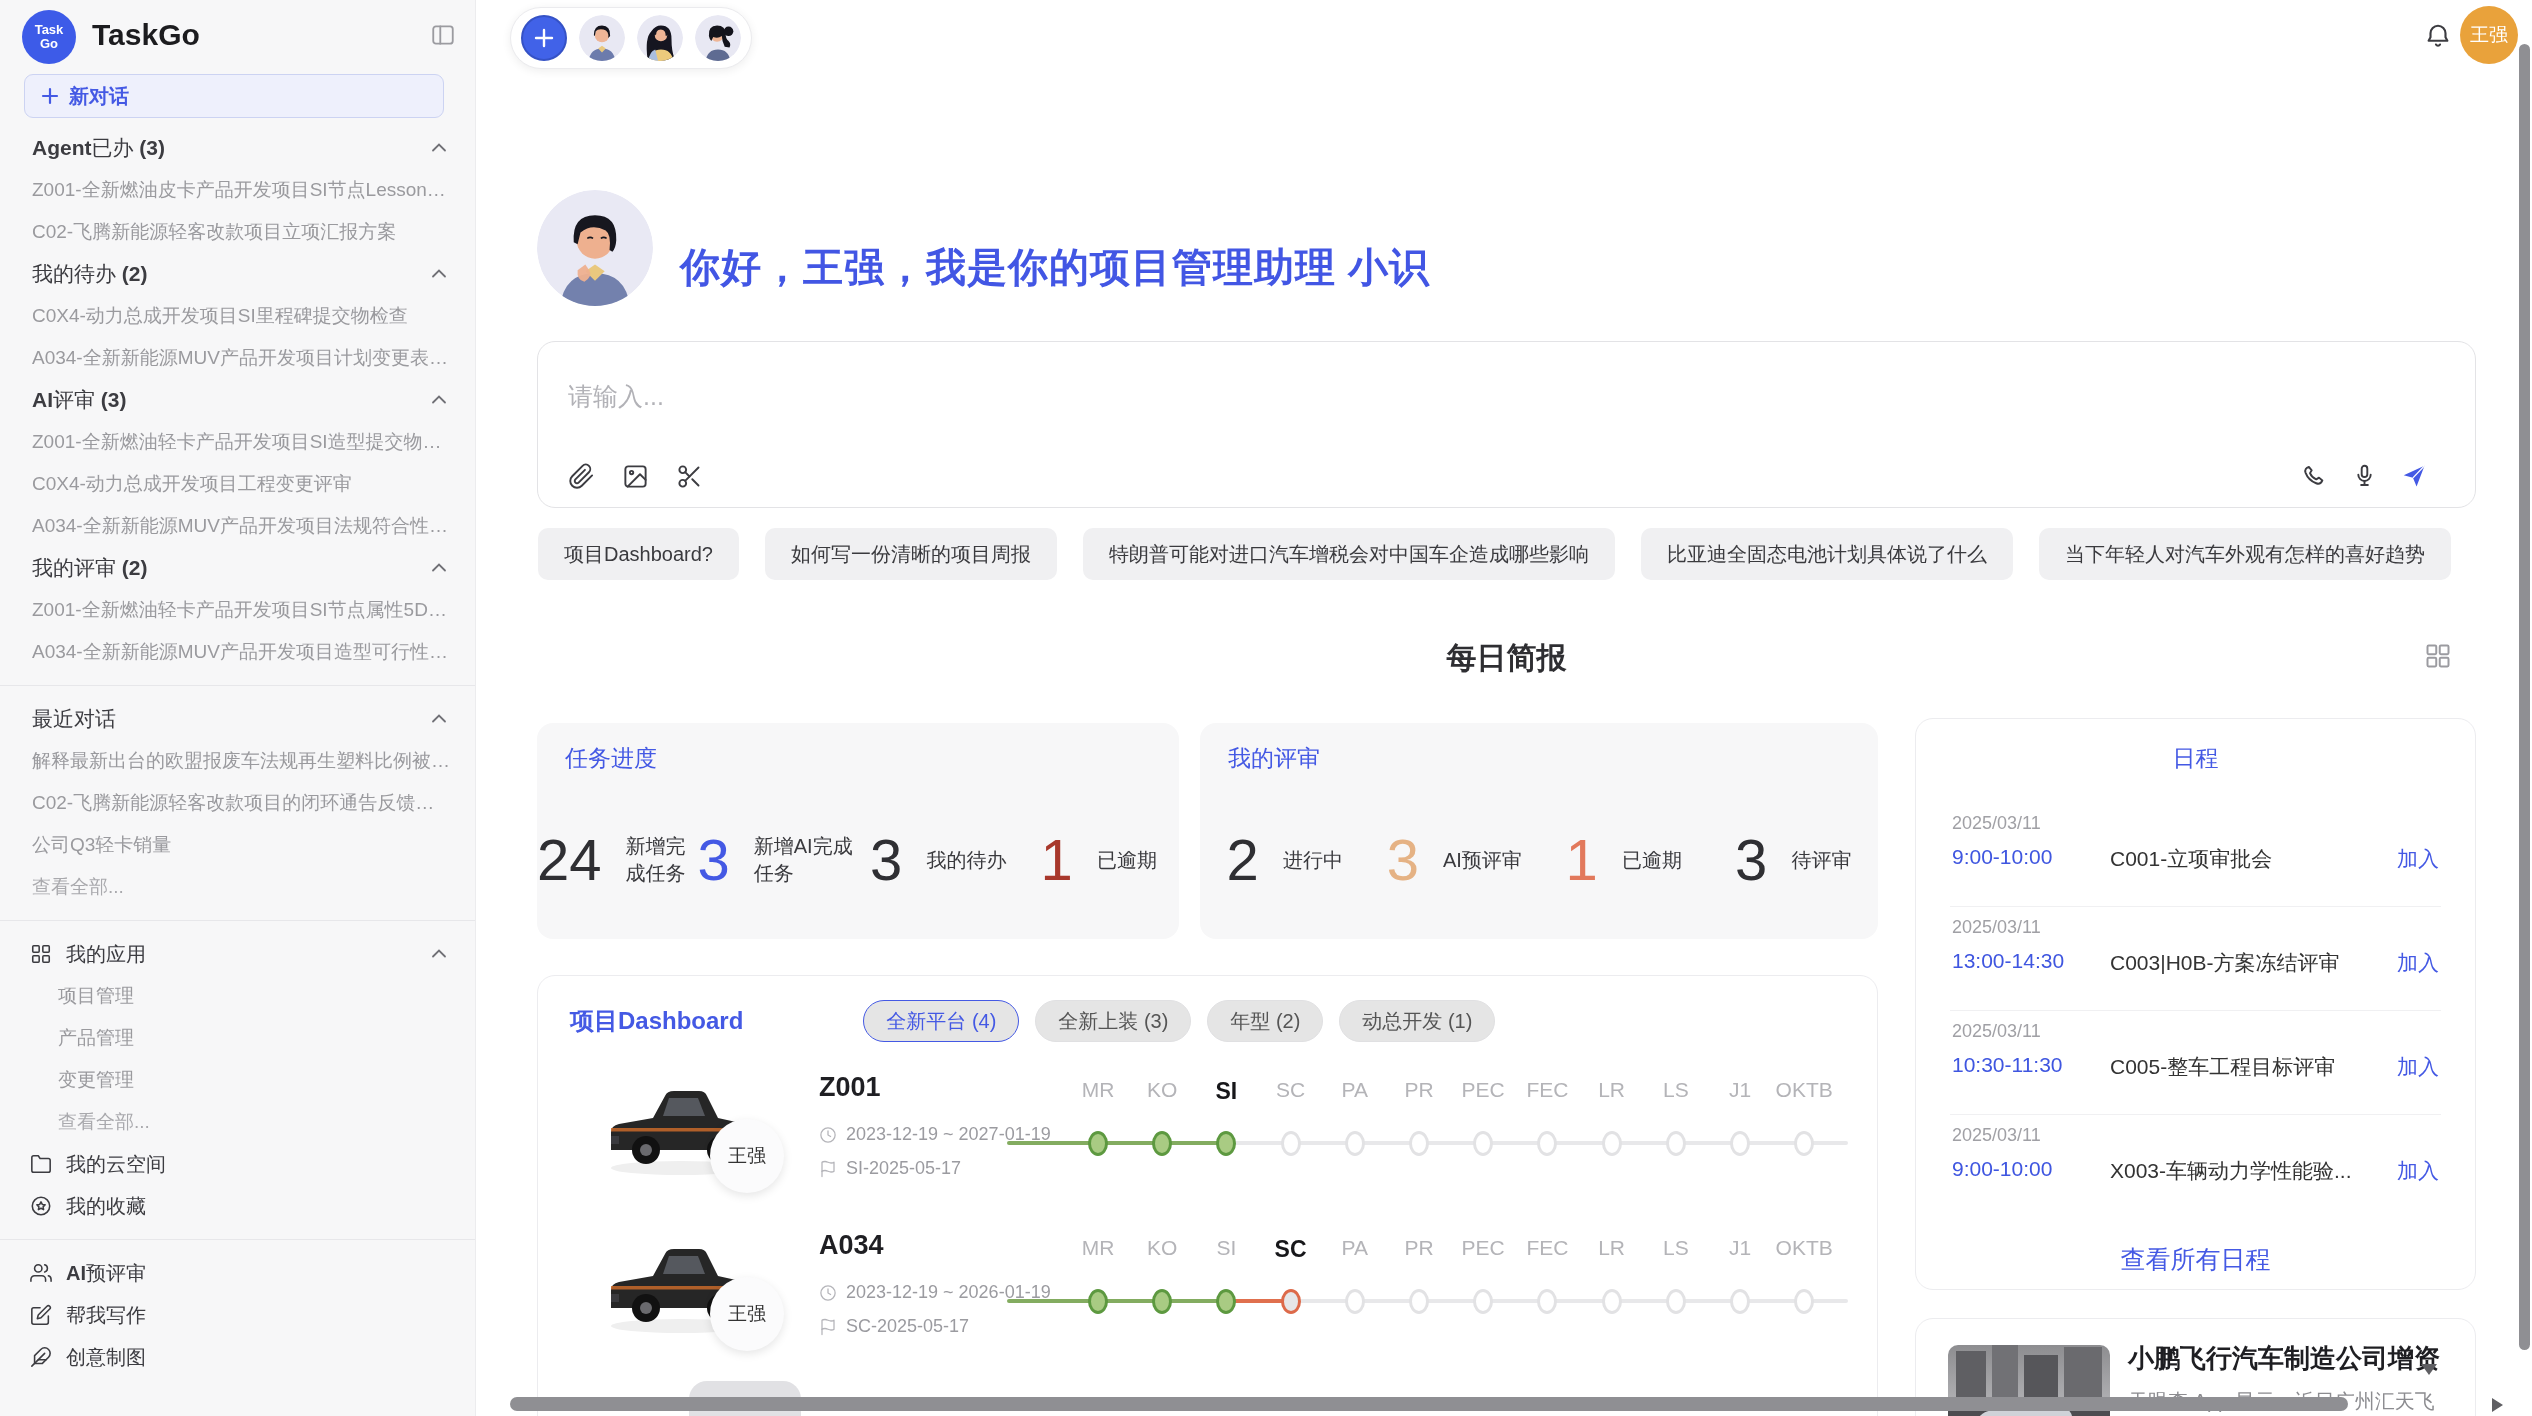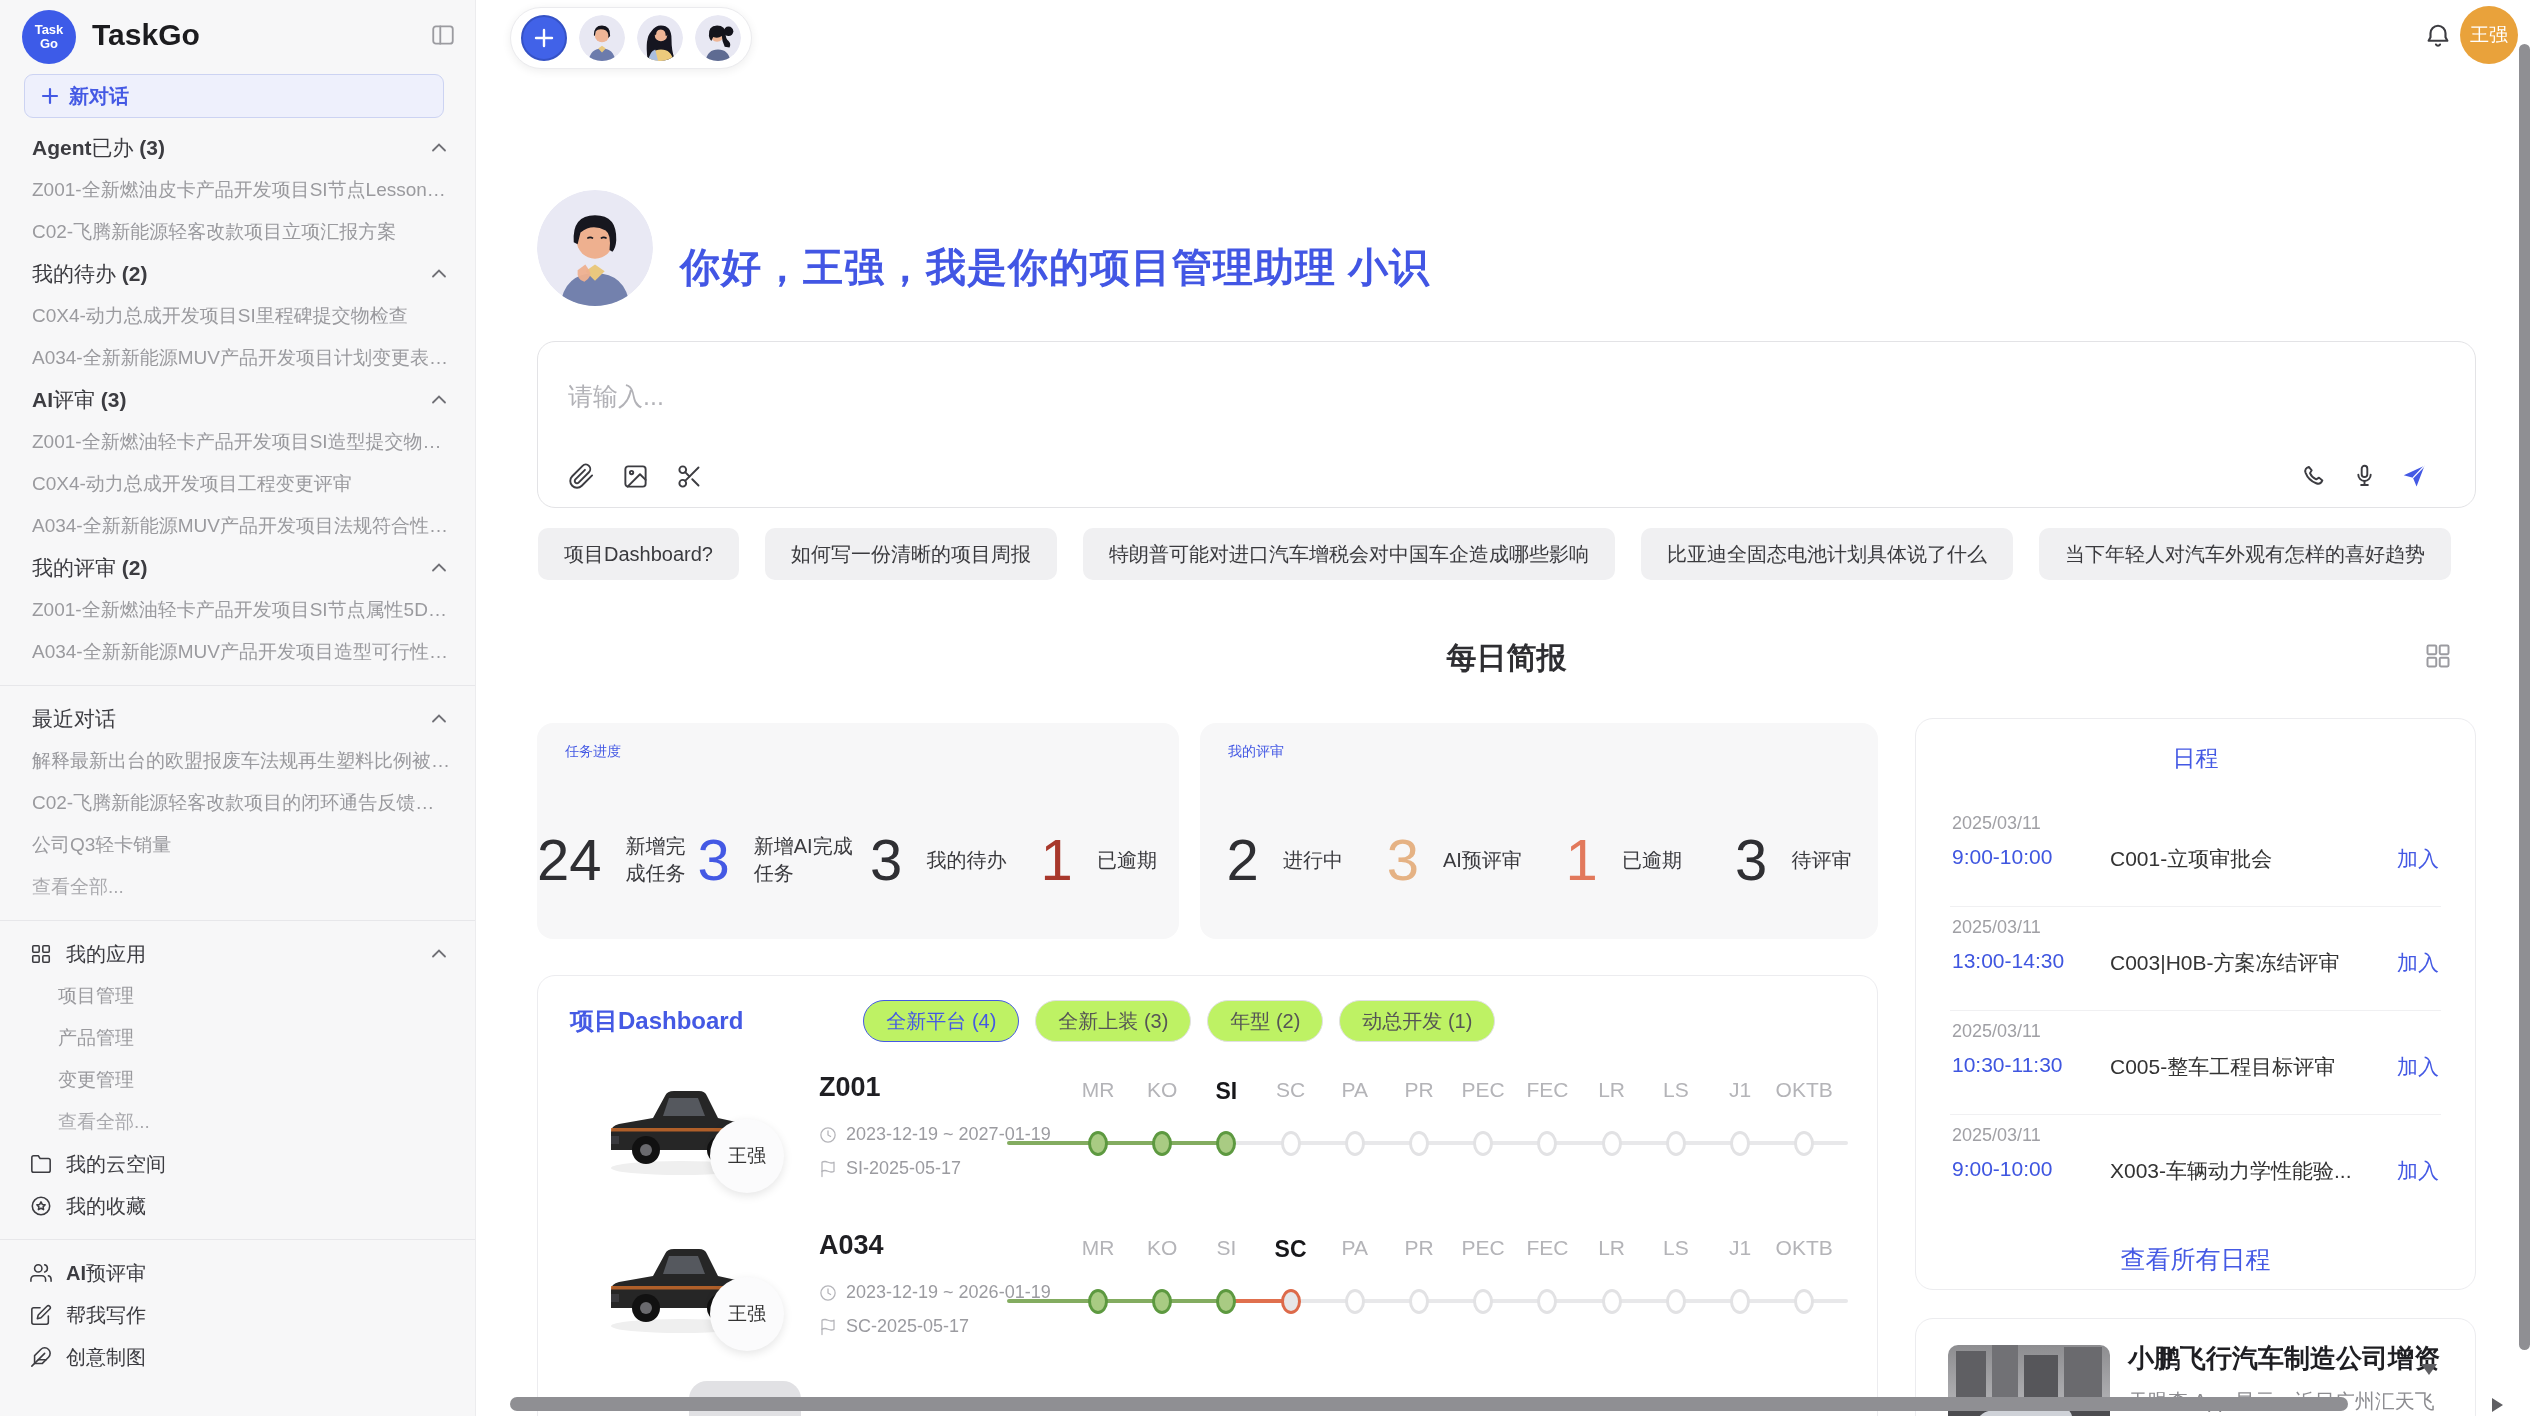--- a/index.html
+++ b/index.html
@@ -62,35 +62,35 @@
   .chip { height:52px; line-height:52px; padding:0 26px; background:#f0f0f2; border-radius:10px;
     font-size:20px; color:#3a3a3e; white-space:nowrap; cursor:pointer; }
 
   
   #brief-title { position:absolute; left:537px; top:638px; width:1939px; text-align:center;
     font-size:30px; font-weight:700; color:#2e2e32; }
   .brief-grid-ic { position:absolute; left:2424px; top:642px; cursor:pointer; }
   .stat-card { position:absolute; top:723px; height:216px; background:#f7f7f8; border-radius:16px; }
   #stat-card-0 { left:537px; width:642px; }
   #stat-card-1 { left:1200px; width:678px; }
-  .stat-card .sc-title { position:absolute; left:28px; top:20px; font-size:14px; color:#4459e4; }
+  .stat-card .sc-title { position:absolute; left:28px; top:20px; font-size:23px; color:#4459e4; }
   .stats { position:absolute; left:0; right:0; top:58px; bottom:0; display:flex; }
   .stat { flex:1; display:flex; flex-direction:row; align-items:center; justify-content:center; gap:24px; }
   .stat .v { font-size:58px; font-weight:500; line-height:58px; }
   .stat .l { font-size:20px; color:#3a3a3e; }
   .v-ink{color:#2f2f33;} .v-accent{color:#4459e4;} .v-red{color:#a8382c;} .v-tan{color:#e5b284;} .v-coral{color:#e2795c;}
 
   
   #dash { position:absolute; left:537px; top:975px; width:1341px; height:520px;
     border:1px solid #ececef; border-radius:18px; background:#fff; overflow:hidden; }
   .dash-head { position:absolute; left:32px; top:24px; display:flex; align-items:center; }
   #dash-title { font-size:24px; font-weight:600; color:#4459e4; margin-right:120px; }
   #filters { display:flex; gap:16px; }
   .f-chip { height:42px; line-height:40px; padding:0 22px; border:1px solid #e0e0e2; border-radius:21px;
-    font-size:20px; color:#555; background:#bef264; cursor:pointer; white-space:nowrap; }
+    font-size:20px; color:#555; background:#e5e5e5; cursor:pointer; white-space:nowrap; }
   .f-chip.active { border:1.5px solid #4459e4; color:#4459e4; }
   .p-row { position:absolute; left:0; width:1341px; height:158px; }
   .p-img { position:absolute; left:63px; top:2px; width:160px; height:116px; }
   .p-badge { position:absolute; left:172px; top:55px; width:74px; height:74px; border-radius:50%;
     background:#fbfbfc; box-shadow:0 3px 10px rgba(0,0,0,.10); display:flex; align-items:center;
     justify-content:center; font-size:19px; color:#333; }
   .p-code { position:absolute; left:281px; top:8px; font-size:27px; font-weight:700; color:#1f1f23; }
   .p-meta { position:absolute; left:281px; display:flex; align-items:center; gap:9px;
     font-size:18px; color:#9b9ba0; }
   .p-meta.d1 { top:60px; } .p-meta.d2 { top:94px; }

